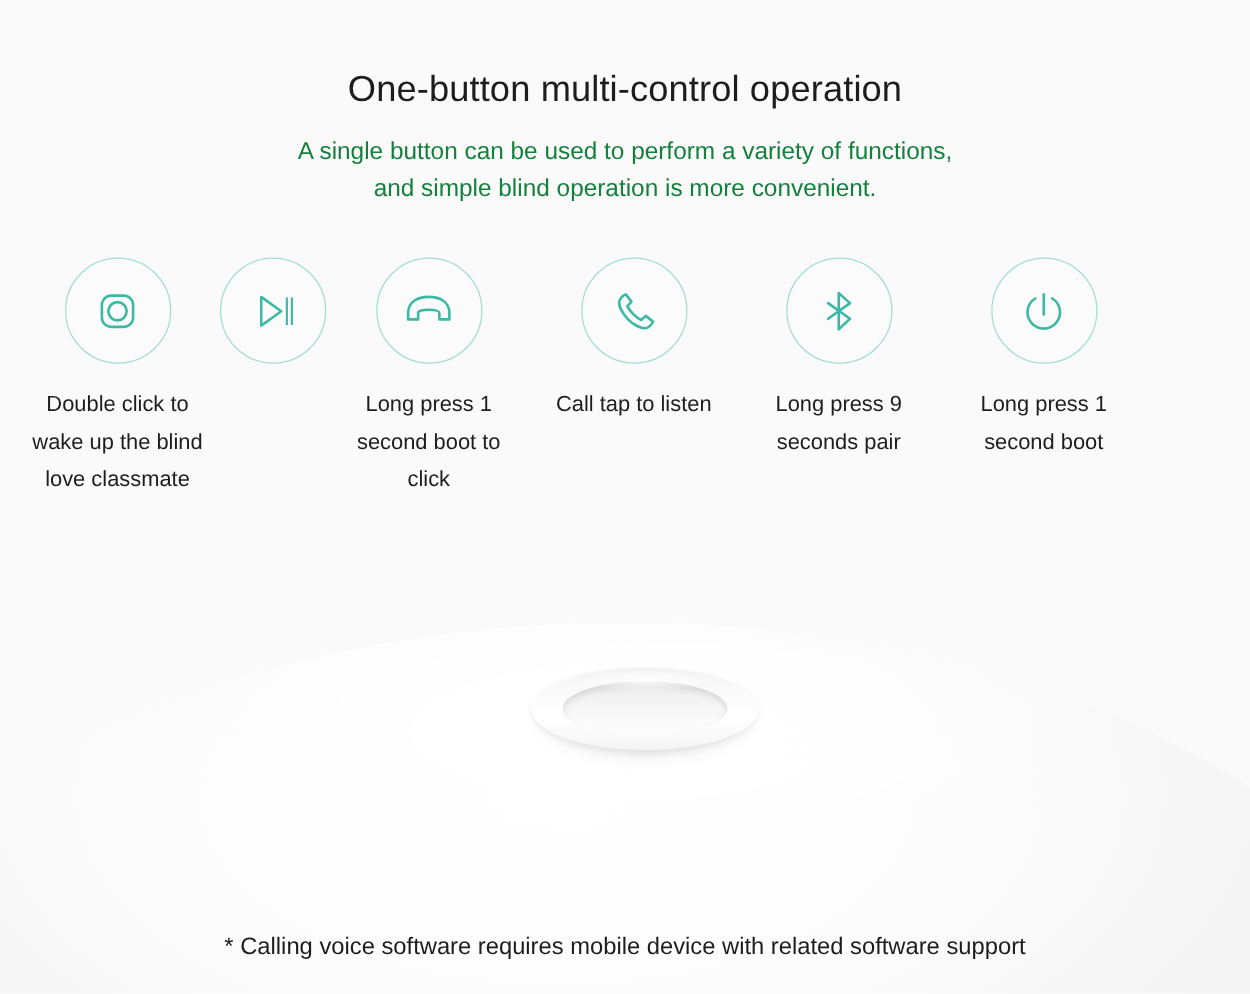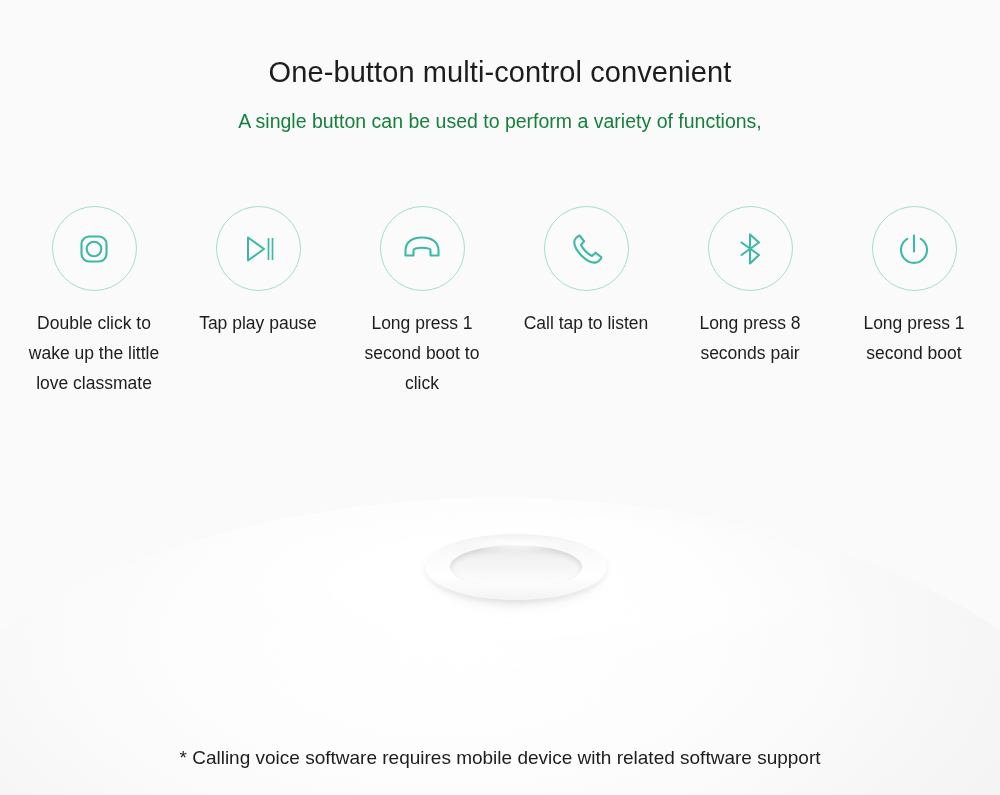--- a/index.html
+++ b/index.html
@@ -172,56 +172,54 @@
     line-height: 26px;
     color: #1d1d1d;
   }
 </style>
 </head>
 <body>
 
 <div id="page">
 
   <div class="head-block">
-    <h1 class="title">One-button multi-control convenient</h1>
+    <h1 class="title">One-button multi-control operation</h1>
     <p class="subtitle">
       <span class="ln">A single button can be used to perform a variety of functions,</span>
+      <span class="ln">and simple blind operation is more convenient.</span>
     </p>
   </div>
 
   <div class="features">
 
     <div class="feature">
       <div class="icon-circle">
         <span>
           <svg width="40" height="40" viewBox="0 0 40 40" fill="none" stroke="#3cb9a5" stroke-width="2.1">
             <rect x="7.5" y="7.5" width="25" height="25" rx="7.5" ry="7.5"></rect>
             <circle cx="20" cy="20" r="7.3"></circle>
           </svg>
         </span>
       </div>
       <div class="caption">
         <span style="display: block;">Double click to</span>
-        <span style="display: block;">wake up the little</span>
+        <span style="display: block;">wake up the blind</span>
         <span style="display: block;">love classmate</span>
       </div>
     </div>
 
     <div class="feature">
       <div class="icon-circle">
         <span>
           <svg width="40" height="40" viewBox="0 0 40 40" fill="none" stroke="#3cb9a5" stroke-width="2" stroke-linejoin="round">
             <path d="M10 8.5 L26 20 L10 31.5 Z"></path>
             <line x1="30.5" y1="9" x2="30.5" y2="31" stroke-width="1.7"></line>
             <line x1="34.5" y1="9" x2="34.5" y2="31" stroke-width="1.7"></line>
           </svg>
         </span>
-      </div>
-      <div class="caption">
-        <span style="display: block;">Tap play pause</span>
       </div>
     </div>
 
     <div class="feature">
       <div class="icon-circle">
         <span>
           <svg width="44" height="40" viewBox="0 0 44 40" fill="none" stroke="#3cb9a5" stroke-width="2.1" stroke-linejoin="round" stroke-linecap="round">
             <path d="M5.5 21.5
                      C5.5 12.5 13 8.5 22 8.5
                      C31 8.5 38.5 12.5 38.5 21.5
@@ -263,21 +261,21 @@
 
     <div class="feature">
       <div class="icon-circle">
         <span>
           <svg width="40" height="40" viewBox="0 0 40 40" fill="none" stroke="#3cb9a5" stroke-width="2.1" stroke-linejoin="round" stroke-linecap="round">
             <path d="M20 5.5 L20 34.5 L29 26 L11.5 13.5 M11.5 26 L29 13.5 L20 5.5"></path>
           </svg>
         </span>
       </div>
       <div class="caption">
-        <span style="display: block;">Long press 8</span>
+        <span style="display: block;">Long press 9</span>
         <span style="display: block;">seconds pair</span>
       </div>
     </div>
 
     <div class="feature">
       <div class="icon-circle">
         <span>
           <svg width="40" height="40" viewBox="0 0 40 40" fill="none" stroke="#3cb9a5" stroke-width="2.1" stroke-linecap="round">
             <path d="M13.2 9.8 A13 13 0 1 0 26.8 9.8"></path>
             <line x1="20" y1="6.5" x2="20" y2="22.5"></line>

